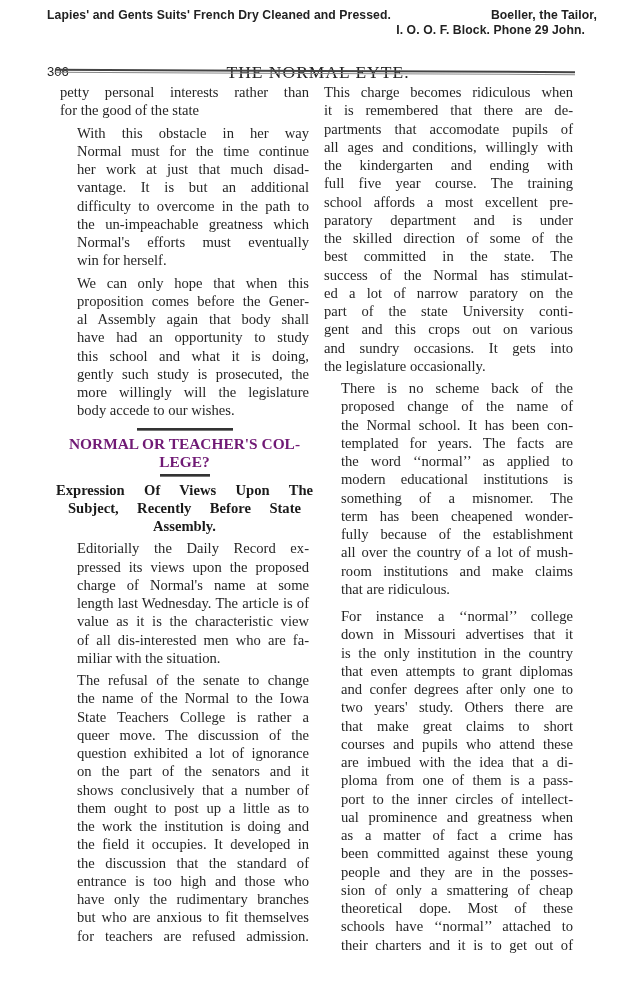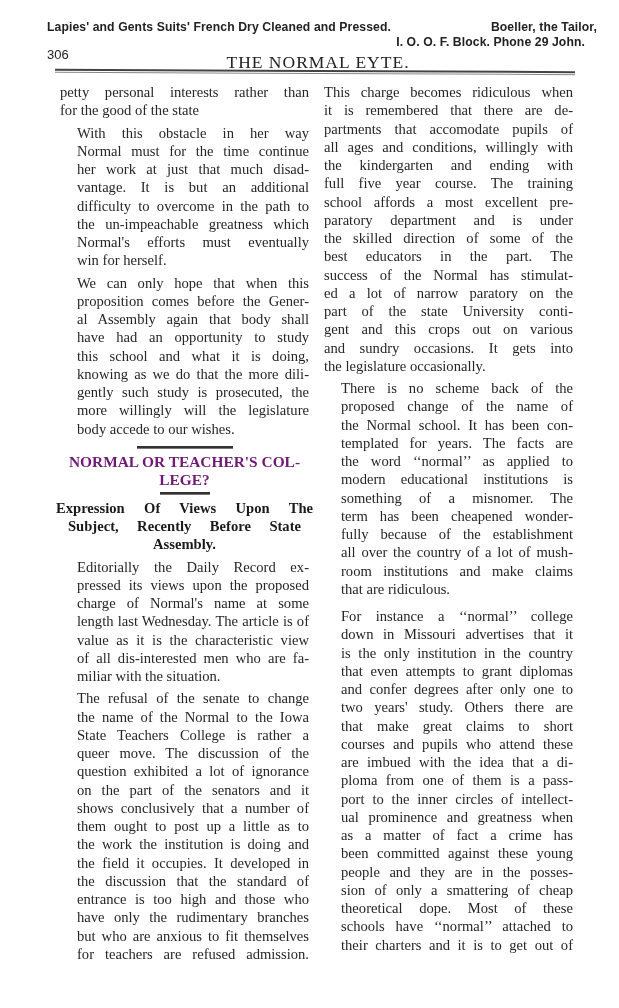--- a/index.html
+++ b/index.html
@@ -2,41 +2,40 @@
 <html><head>
 <meta charset="utf-8">
 <style>
   html, body { margin: 0; padding: 0; background: #ffffff; }
   body {
     width: 619px; height: 1008px; position: relative; overflow: hidden;
     color: #1a1a1a;
     font-family: "DejaVu Serif", "Liberation Serif", serif;
   }
   .ad {
-    position: absolute; left: 47px; top: 20px; width: 550px;
+    position: absolute; left: 47px; top: 8px; width: 550px;
     font-family: "Liberation Sans", "DejaVu Sans", sans-serif;
     font-weight: bold; font-size: 12.2px; color: #222;
     letter-spacing: 0.1px;
   }
   .ad-line1 { display: flex; justify-content: space-between; white-space: nowrap; }
   .ad-line2 { text-align: right; margin-top: 1px; padding-right: 12px; }
   .masthead {
-    position: absolute; left: 47px; top: 45px; width: 550px; height: 22px;
+    position: absolute; left: 47px; top: 62px; width: 550px; height: 22px;
   }
   .page-num {
     position: absolute; left: 0; top: 2px;
     font-family: "Liberation Sans", "DejaVu Sans", sans-serif;
     font-size: 13px; color: #222;
   }
   .pub-title {
     position: absolute; left: 0; right: 0; top: 0; text-align: center;
     font-family: "Liberation Serif", "DejaVu Serif", serif;
     font-size: 17.5px; letter-spacing: 1px; color: #222;
     padding-right: 8px;
-    margin-top: 7px;
   }
   .rule {
     position: absolute; left: 55px; top: 70px; width: 520px; height: 4px;
     border-top: 2px solid #444; border-bottom: 1px solid #888;
     transform: rotate(0.25deg);
     box-sizing: border-box;
   }
   .col {
     position: absolute; top: 79px; width: 257px;
     font-family: "Liberation Serif", "DejaVu Serif", serif;
@@ -100,21 +99,20 @@
     <span class="line">the un-impeachable greatness which</span>
     <span class="line">Normal's efforts must eventually</span>
     <span class="line last">win for herself.</span>
   </p>
   <p class="indent gap">
     <span class="line">We can only hope that when this</span>
     <span class="line">proposition comes before the Gener-</span>
     <span class="line">al Assembly again that body shall</span>
     <span class="line">have had an opportunity to study</span>
     <span class="line">this school and what it is doing,</span>
-    <span class="line">knowing as we do that the more dili-</span>
     <span class="line">gently such study is prosecuted, the</span>
     <span class="line">more willingly will the legislature</span>
     <span class="line last">body accede to our wishes.</span>
   </p>
 
   <div class="short-rule"></div>
 
   <div class="headline">
     <div>NORMAL OR TEACHER'S COL-</div>
     <div>LEGE?</div>
@@ -159,21 +157,21 @@
   <p>
     <span class="line">This charge becomes ridiculous when</span>
     <span class="line">it is remembered that there are de-</span>
     <span class="line">partments that accomodate pupils of</span>
     <span class="line">all ages and conditions, willingly with</span>
     <span class="line">the kindergarten and ending with</span>
     <span class="line">full five year course.  The training</span>
     <span class="line">school affords a most excellent pre-</span>
     <span class="line">paratory department and is under</span>
     <span class="line">the skilled direction of some of the</span>
-    <span class="line">best educators in the part.  The</span>
+    <span class="line">best committed in the state.  The</span>
     <span class="line">success of the Normal has stimulat-</span>
     <span class="line">ed a lot of narrow paratory on the</span>
     <span class="line">part of the state University conti-</span>
     <span class="line">gent and this crops out on various</span>
     <span class="line">and sundry occasions.  It gets into</span>
     <span class="line last">the legislature occasionally.</span>
   </p>
   <p class="indent gap">
     <span class="line">There is no scheme back of the</span>
     <span class="line">proposed change of the name of</span>

